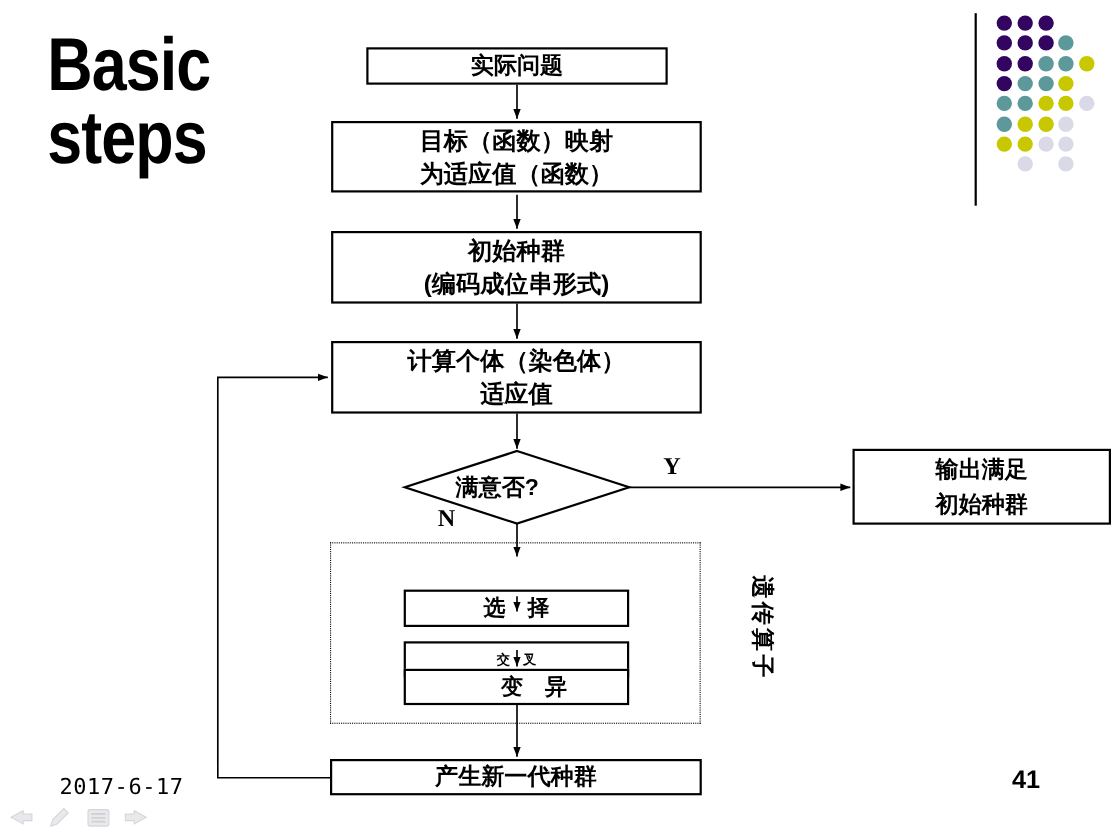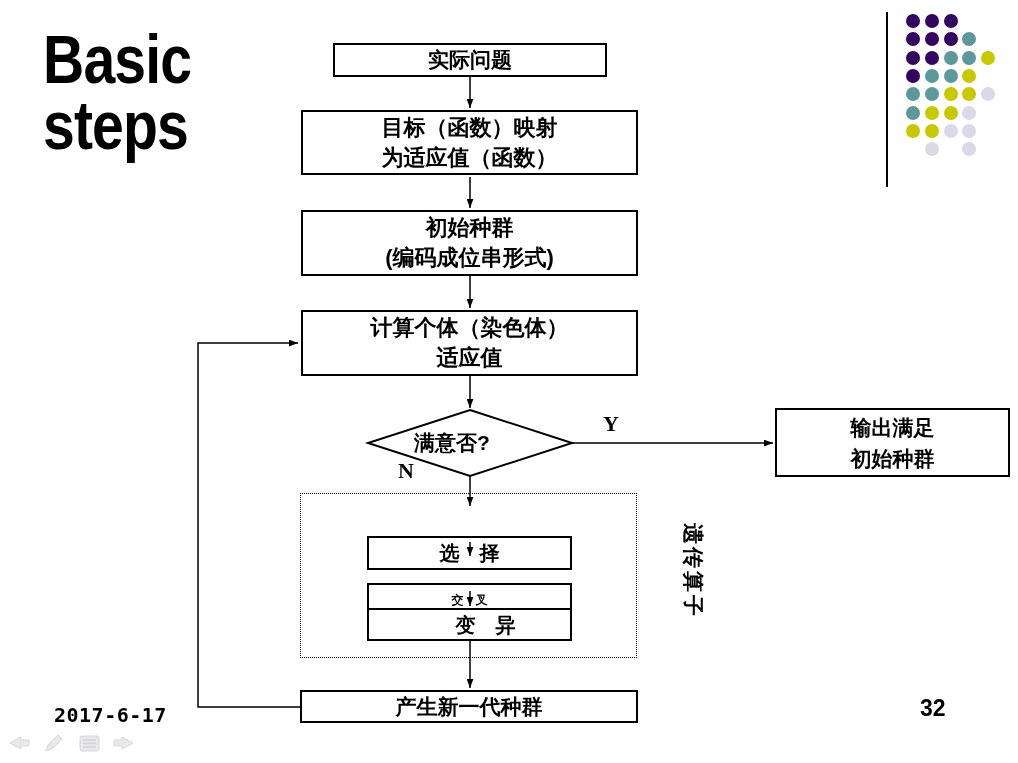--- a/index.html
+++ b/index.html
@@ -44,21 +44,21 @@
   .operators-label{
     left:707px;top:523px;transform:rotate(90deg);transform-origin:0 0;
     font-size:21px;font-weight:bold;letter-spacing:3px;white-space:nowrap;z-index:3;
   }
   
   .overlay{left:0;top:0;z-index:2;pointer-events:none;}
   
   .slide-date{
     left:54px;top:703px;
     font-family:"DejaVu Sans Mono","Liberation Mono",monospace;
-    font-size:20px;font-weight:bold;letter-spacing:0.5px;
+    font-size:20px;font-weight:normal;letter-spacing:0.5px;
   }
   .page-number{left:920px;top:695px;font-size:23px;font-weight:bold;}
   
   .deco-line{left:886px;top:12px;width:2px;height:175px;background:#000;}
   .dot-grid{left:906px;top:14px;width:100px;height:160px;}
   .dot{position:absolute;width:14px;height:14px;border-radius:50%;}
   
   .nav-icons{left:6px;top:732px;display:flex;gap:9px;align-items:center;z-index:3;}
   .nav-icons svg{display:block;}
 </style>
@@ -104,21 +104,21 @@
     <polyline points="300,707 198,707 198,343 298,343" marker-end="url(#arr)"></polyline>
     <polygon points="470,410 572,443 470,476 368,443" fill="#fff" stroke-width="2"></polygon>
   </g>
 </svg>
 
 <div class="abs decision-label">满意否?</div>
 <div class="abs branch branch-y">Y</div>
 <div class="abs branch branch-n">N</div>
 
 <div class="abs slide-date">2017-6-17</div>
-<div class="abs page-number">32</div>
+<div class="abs page-number">41</div>
 
 <div class="abs deco-line"></div>
 <div class="abs dot-grid">
     <div class="dot" style="left: 0px; top: 0px; background: rgb(51, 5, 96);"></div>
     <div class="dot" style="left: 18.8px; top: 0px; background: rgb(51, 5, 96);"></div>
     <div class="dot" style="left: 37.6px; top: 0px; background: rgb(51, 5, 96);"></div>
     <div class="dot" style="left: 0px; top: 18.3px; background: rgb(51, 5, 96);"></div>
     <div class="dot" style="left: 18.8px; top: 18.3px; background: rgb(51, 5, 96);"></div>
     <div class="dot" style="left: 37.6px; top: 18.3px; background: rgb(51, 5, 96);"></div>
     <div class="dot" style="left: 56.4px; top: 18.3px; background: rgb(93, 153, 155);"></div>

